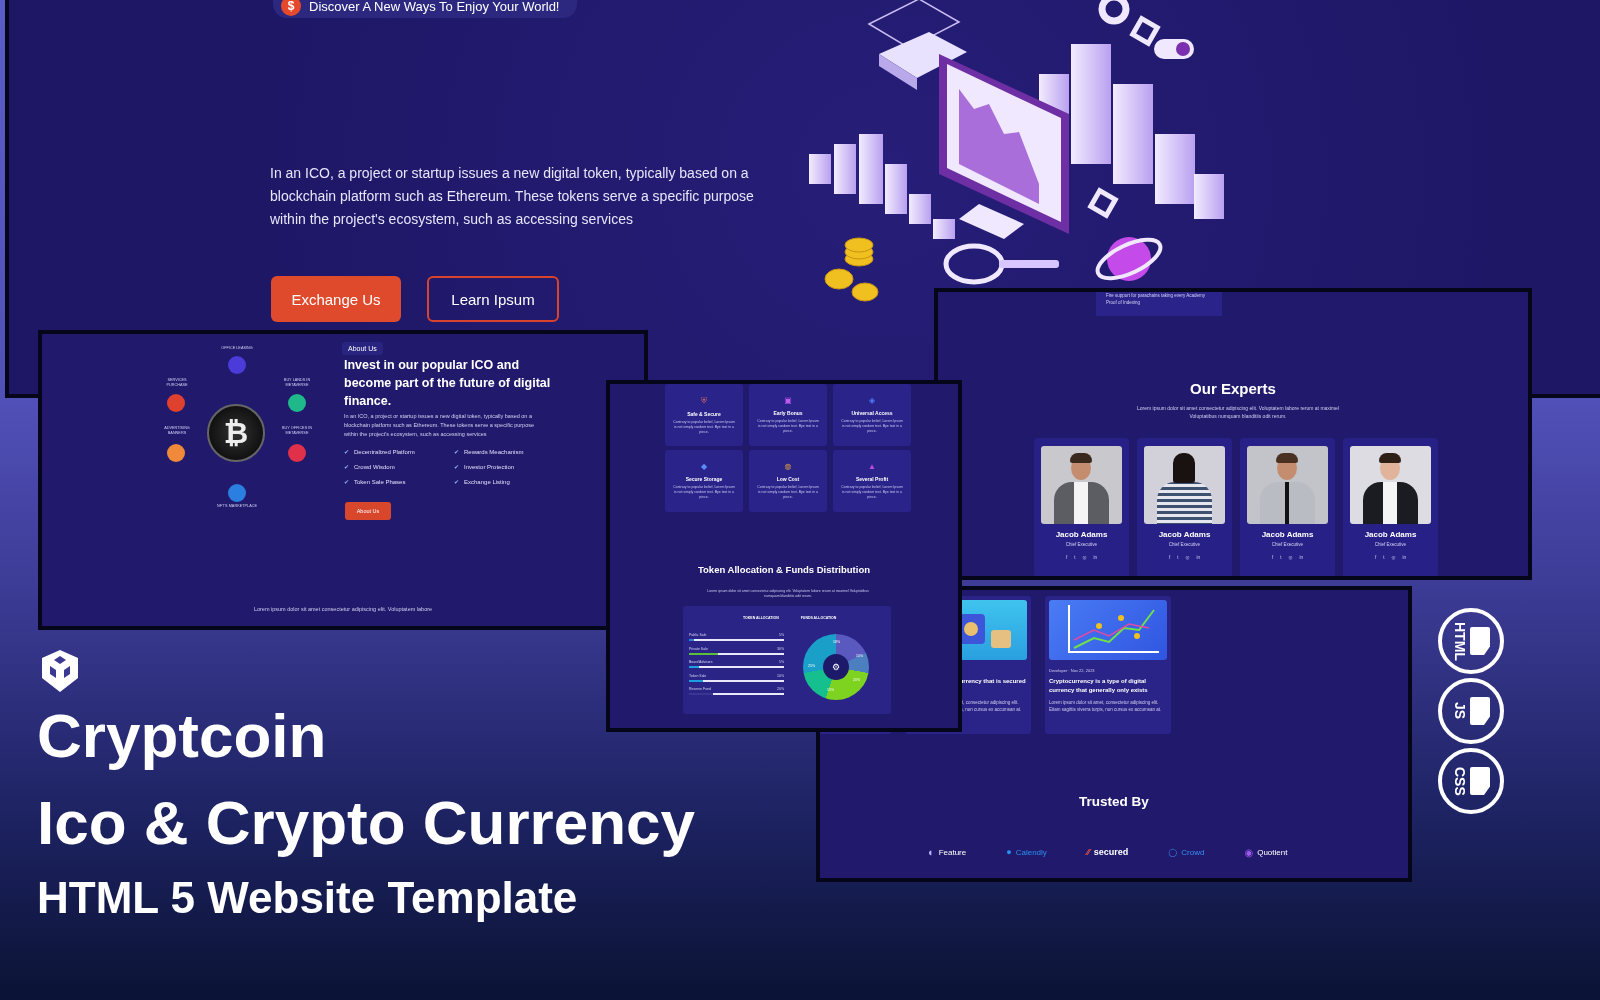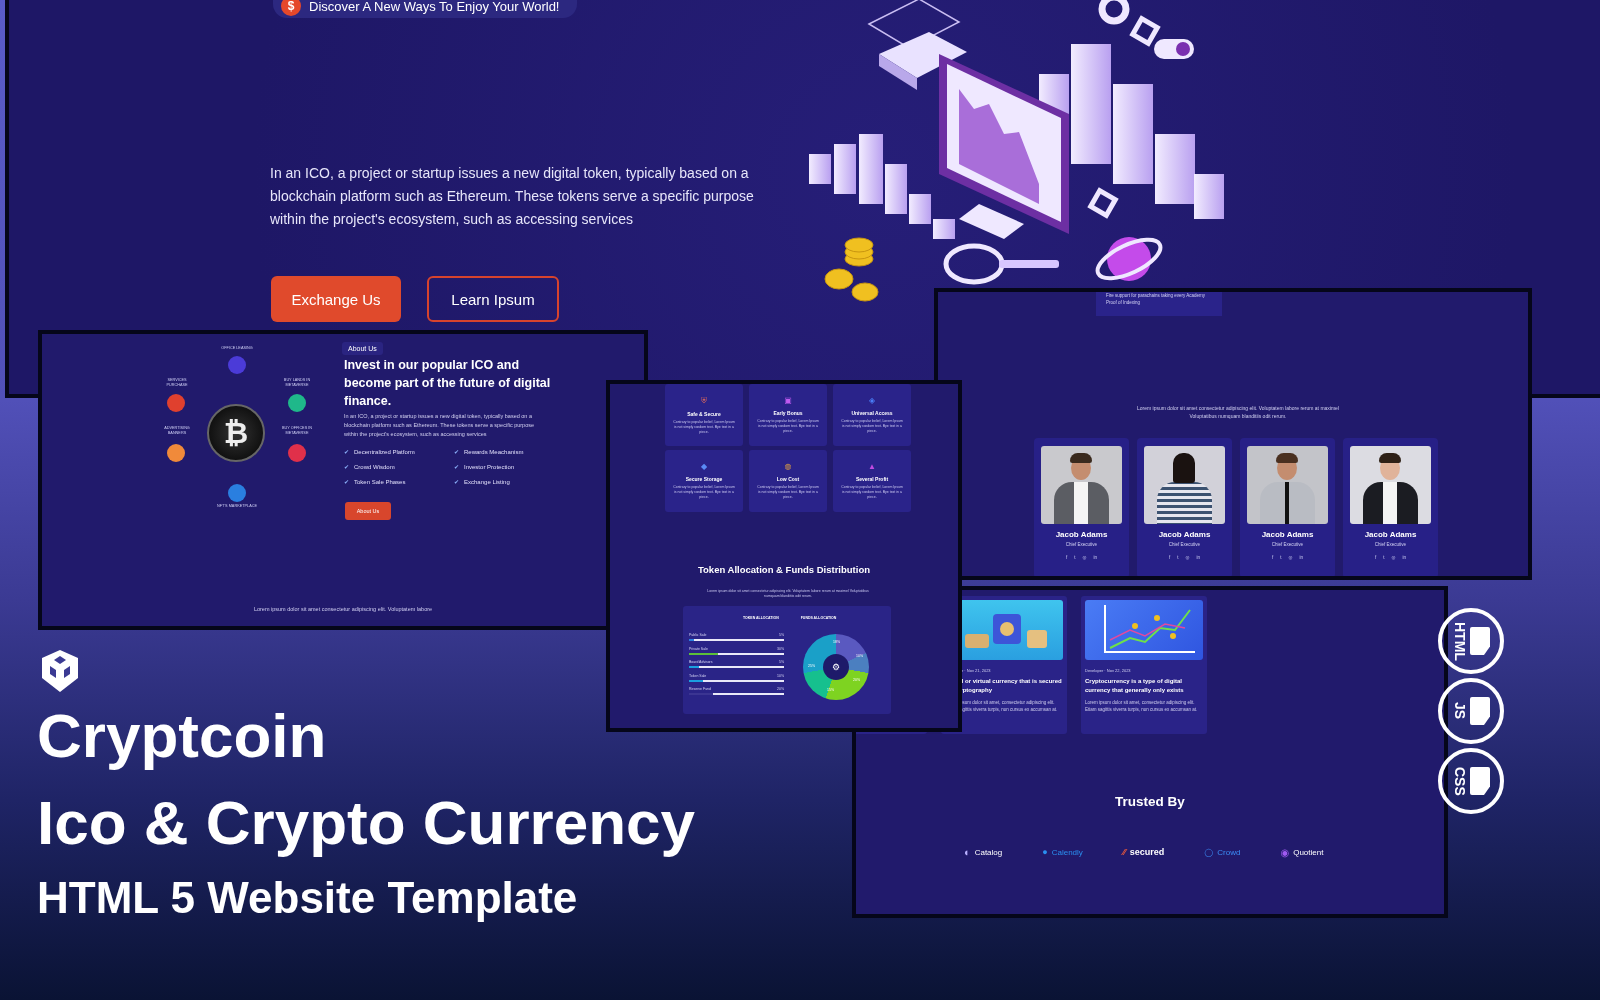--- a/index.html
+++ b/index.html
@@ -58,21 +58,21 @@
 .ex-card{width:95px;height:140px;background:#272087;border-radius:4px;padding:8px 7px;text-align:center}
 .ex-photo{width:81px;height:78px;border-radius:3px;position:relative;overflow:hidden}
 .ex-photo .head{position:absolute;left:30px;top:10px;width:20px;height:24px;border-radius:50%;background:#c48d6f}
 .ex-photo .hair{position:absolute;left:29px;top:7px;width:22px;height:10px;border-radius:10px 10px 3px 3px}
 .ex-photo .body{position:absolute;left:13px;top:36px;width:55px;height:50px;border-radius:18px 18px 0 0}
 .ex-photo .shirt{position:absolute;left:33px;top:36px;width:14px;height:44px;background:#f4f4f4}
 .ex-name{font-size:8px;font-weight:bold;margin-top:6px}
 .ex-role{font-size:4.5px;color:#d5d4f5;margin-top:3px}
 .ex-social{font-size:4.5px;color:#cfd0f5;margin-top:8px;display:flex;justify-content:center;gap:7px}
 
-#blog{left:852px;top:586px;width:596px;height:332px}
+#blog{left:816px;top:586px;width:596px;height:296px}
 .blog-cards{position:absolute;left:-55px;top:6px;display:flex;gap:14px}
 .blog-card{width:126px;height:138px;background:#2a2388;border-radius:3px;padding:4px}
 .blog-img{height:60px;border-radius:3px;position:relative;overflow:hidden}
 .blog-meta{font-size:4px;color:#d0cff0;margin-top:8px}
 .blog-title{font-size:6px;font-weight:bold;line-height:8.5px;margin-top:4px}
 .blog-desc{font-size:4.5px;color:#cfcdee;line-height:7px;margin-top:5px}
 .trusted-title{position:absolute;left:0;width:100%;top:204px;text-align:center;font-size:13.5px;font-weight:bold}
 .logos{position:absolute;left:108px;top:256px;display:flex;gap:40px;align-items:center;font-size:8px}
 .logos .lg{display:flex;align-items:center;gap:4px}
 
@@ -171,20 +171,21 @@
     <div><span class="ck">✔</span><span>Investor Protection</span></div>
     <div><span class="ck">✔</span><span>Token Sale Phases</span></div>
     <div><span class="ck">✔</span><span>Exchange Listing</span></div>
   </div>
   <div class="about-btn">About Us</div>
   <div class="best-desc">Lorem ipsum dolor sit amet consectetur adipiscing elit. Voluptatem labore</div>
 </div>
 
 <div id="experts" class="frame">
   <div class="ex-note">Fire support for parachains taking every Academy Proof of Indexing</div>
+  <div class="ex-title">Our Experts</div>
   <div class="ex-desc">Lorem ipsum dolor sit amet consectetur adipiscing elit. Voluptatem labore rerum at maximel Voluptatibus numquam blanditiis odit rerum.</div>
   <div class="ex-cards">
     <div class="ex-card">
       <div class="ex-photo" style="background:#c9c9cd">
           <div class="body" style="background:#5b5d63"></div>
           <div class="shirt"></div>
           <div class="head"></div>
           <div class="hair" style="background:#3a2a1e"></div>
         </div>
       <div class="ex-name">Jacob Adams</div>
@@ -283,21 +284,21 @@
       </div>
       <div class="blog-meta">Developer · Nov 22, 2023</div>
       <div class="blog-title">Cryptocurrency is a type of digital currency that generally only exists</div>
       <div class="blog-desc">Lorem ipsum dolor sit amet, consectetur adipiscing elit. Etiam sagittis viverra turpis, non cursus ex accumsan at.</div>
     </div>
   </div>
   <div class="trusted-title">Trusted By</div>
   <div class="logos">
     <div class="lg">
         <span style="color:#b9b0ff;font-size:11px">◐</span>
-        <span>Catalog</span>
+        <span>Feature</span>
       </div>
     <div class="lg" style="color:#2a8ff0">
         <span style="font-size:9px">●</span>
         <span>Calendly</span>
       </div>
     <div class="lg" style="font-weight:bold;font-size:9px">
         <span style="color:#f05a3a">⁄⁄</span>
         <span>secured</span>
       </div>
     <div class="lg" style="color:#3b8cf5">

